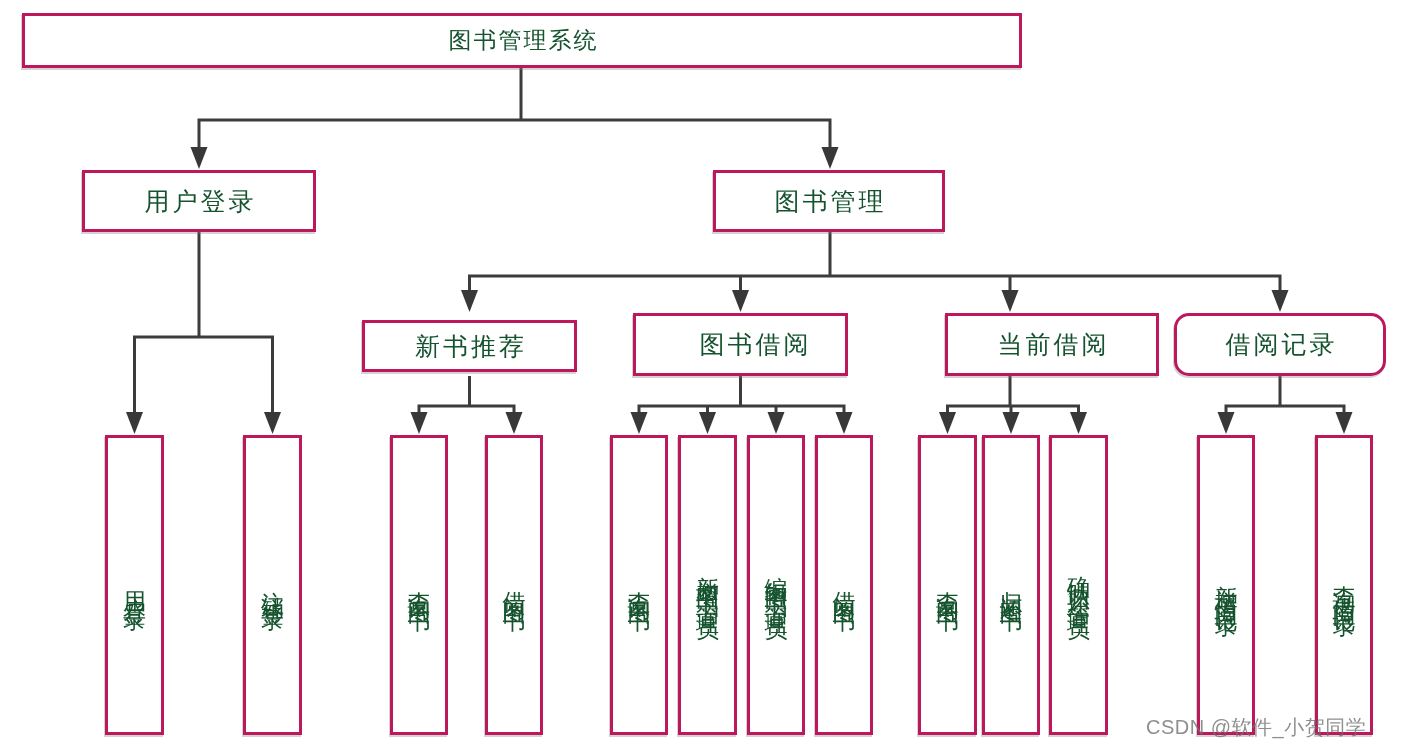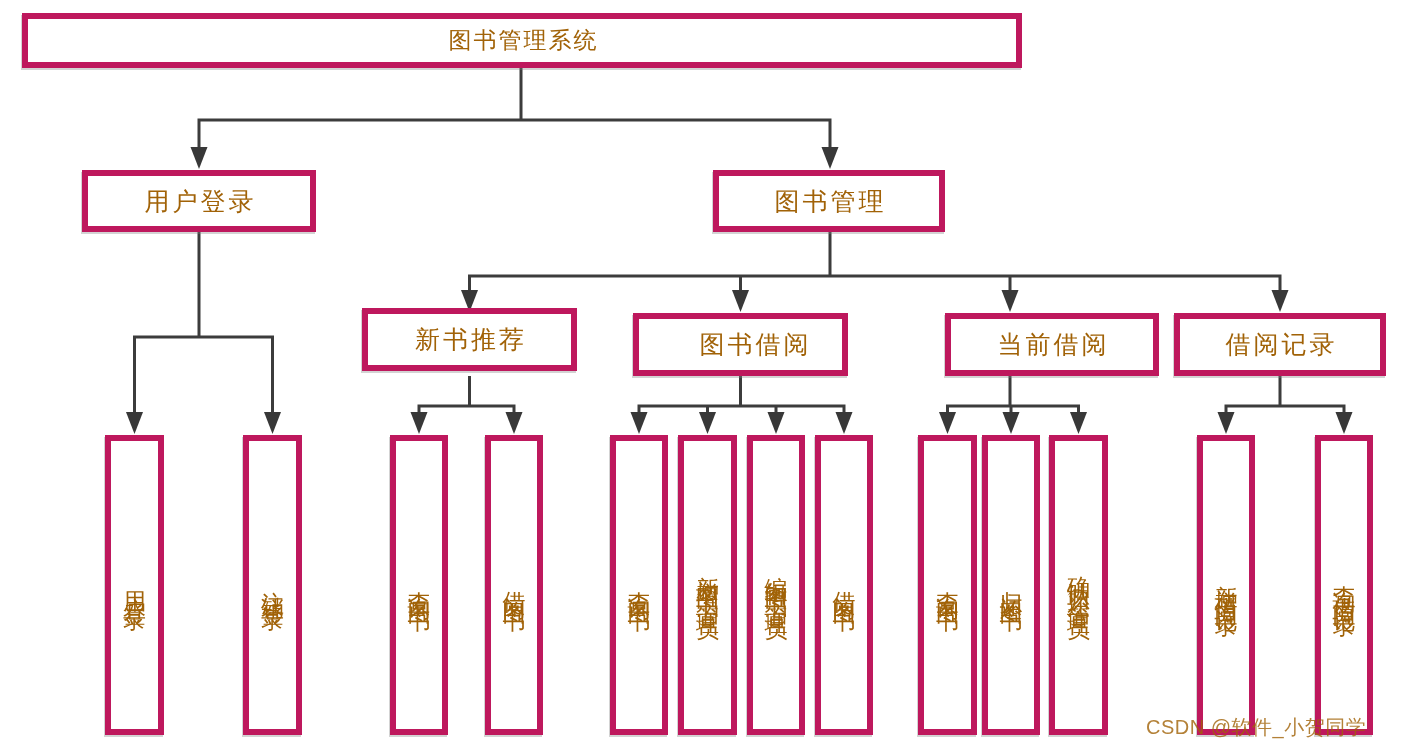--- a/index.html
+++ b/index.html
@@ -19,22 +19,22 @@
   }
   svg.wires path.edge {
     fill: none;
     stroke: #3c3c3c;
     stroke-width: 3;
   }
   .node {
     position: absolute;
     box-sizing: border-box;
     background: #ffffff;
-    border: 6px solid #be185d;
-    color: #a16207;
+    border: 3px solid #be185d;
+    color: #14532d;
     display: flex;
     align-items: center;
     justify-content: center;
     z-index: 2;
     box-shadow: -1px 2px 0 rgba(130,130,130,0.35);
   }
   .node.h {
     font-size: 25px;
     letter-spacing: 3px;
     text-indent: 3px; 
@@ -47,21 +47,21 @@
     font-size: 23px;
     letter-spacing: 6px;
     line-height: 1;
   }
   .watermark {
     position: absolute;
     left: 1146px;
     top: 714px;
     z-index: 3;
     font-size: 20px;
-    color: #a16207;
+    color: #737373;
     opacity: 0.8;
     white-space: nowrap;
     letter-spacing: 0.5px;
   }
 </style>
 </head>
 <body>
 
 <div class="stage">
 
@@ -116,24 +116,24 @@
       <use href="#arrow" transform="translate(1226,434)"></use>
       <use href="#arrow" transform="translate(1344,434)"></use>
     </g>
   </svg>
 
   <div class="node h root" style="left:22px; top:13px; width:1000px; height:55px;">图书管理系统</div>
 
   <div class="node h" style="left:82px; top:170px; width:234px; height:62px;">用户登录</div>
   <div class="node h" style="left:713px; top:170px; width:232px; height:62px;">图书管理</div>
 
-  <div class="node h" style="left:362px; top:308px; width:215px; height:63px;">新书推荐</div>
+  <div class="node h" style="left:362px; top:320px; width:215px; height:52px;">新书推荐</div>
   <div class="node h" style="left:633px; top:313px; width:215px; height:63px;padding-left:27px;">图书借阅</div>
   <div class="node h" style="left:903px; top:313px; width:214px; height:63px;margin-left:42px;">当前借阅</div>
-  <div class="node h" style="left:1174px; top:313px; width:212px; height:63px;">借阅记录</div>
+  <div class="node h" style="left:1174px; top:313px; width:212px; height:63px;border-radius:15px;">借阅记录</div>
 
   <div class="node v" style="left:105px; top:435px; width:59px; height:300px;">用户登录</div>
   <div class="node v" style="left:243px; top:435px; width:59px; height:300px;">注销登录</div>
 
   <div class="node v" style="left:390px; top:435px; width:58px; height:300px;">查询图书</div>
   <div class="node v" style="left:485px; top:435px; width:58px; height:300px;">借阅图书</div>
 
   <div class="node v" style="left:610px; top:435px; width:58px; height:300px;">查询图书</div>
   <div class="node v" style="left:678px; top:435px; width:59px; height:300px;">新增图书（管理员）</div>
   <div class="node v" style="left:747px; top:435px; width:58px; height:300px;">编辑图书（管理员）</div>

